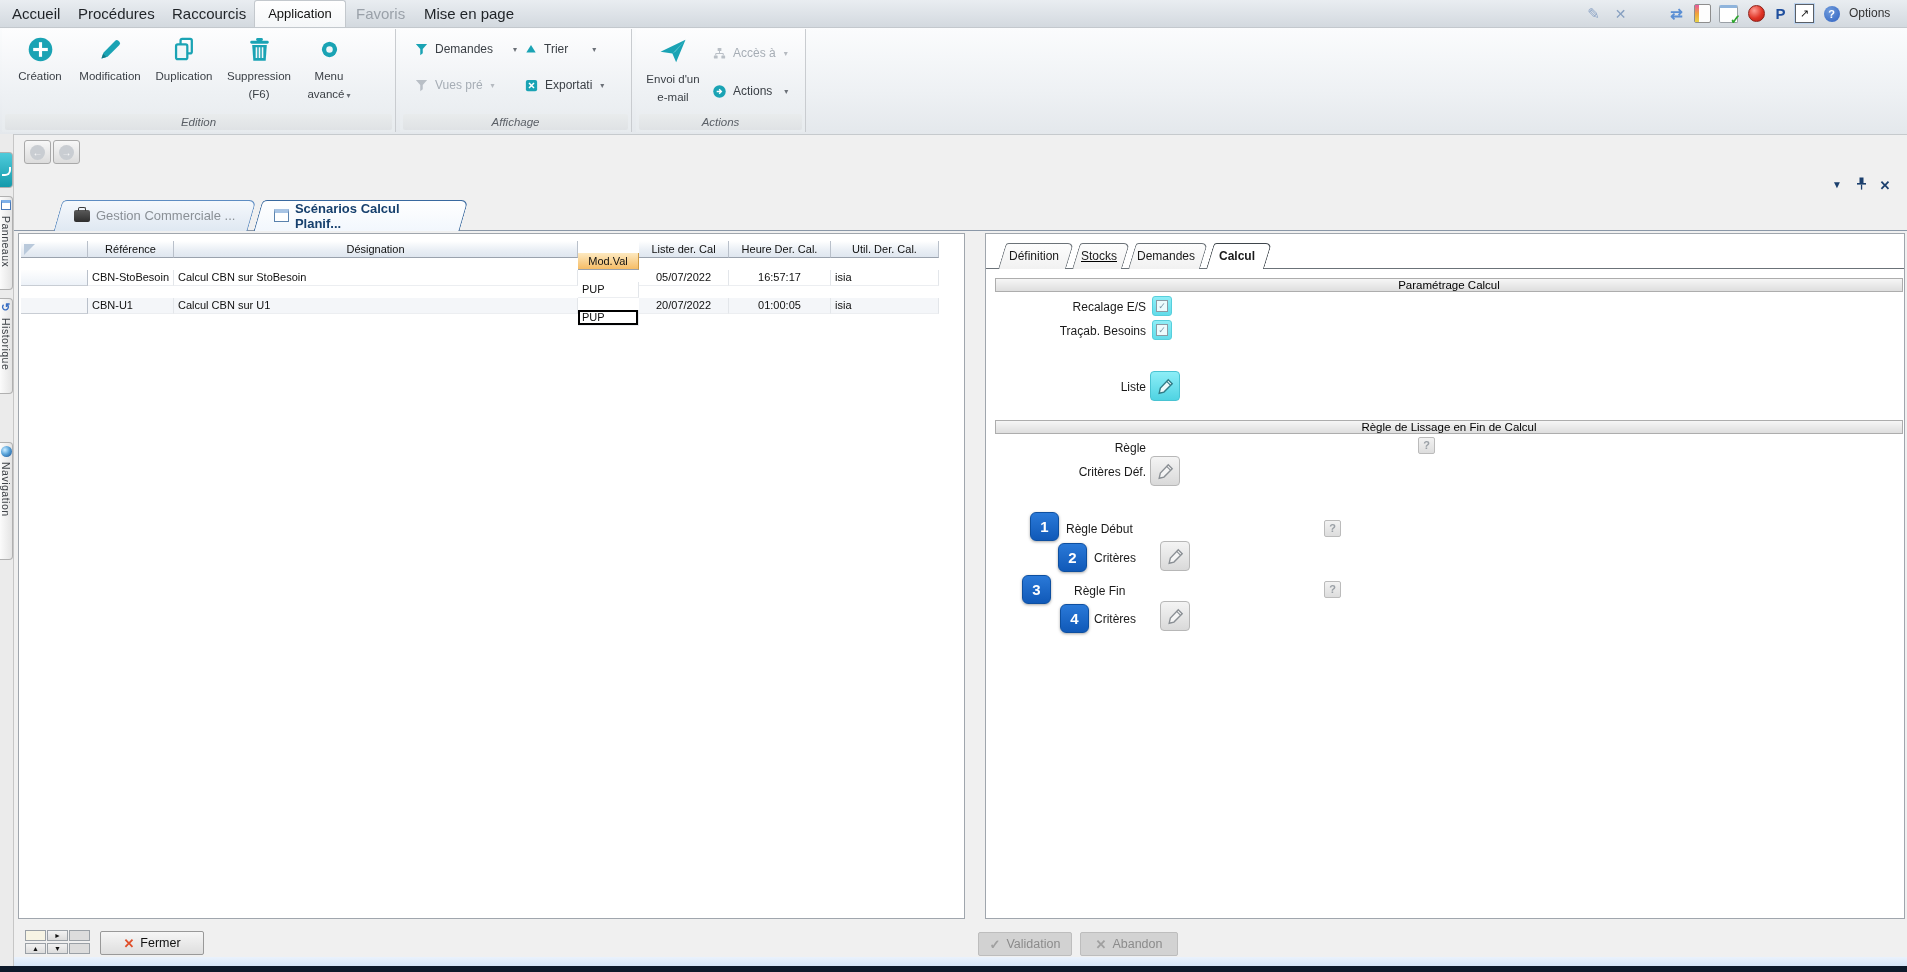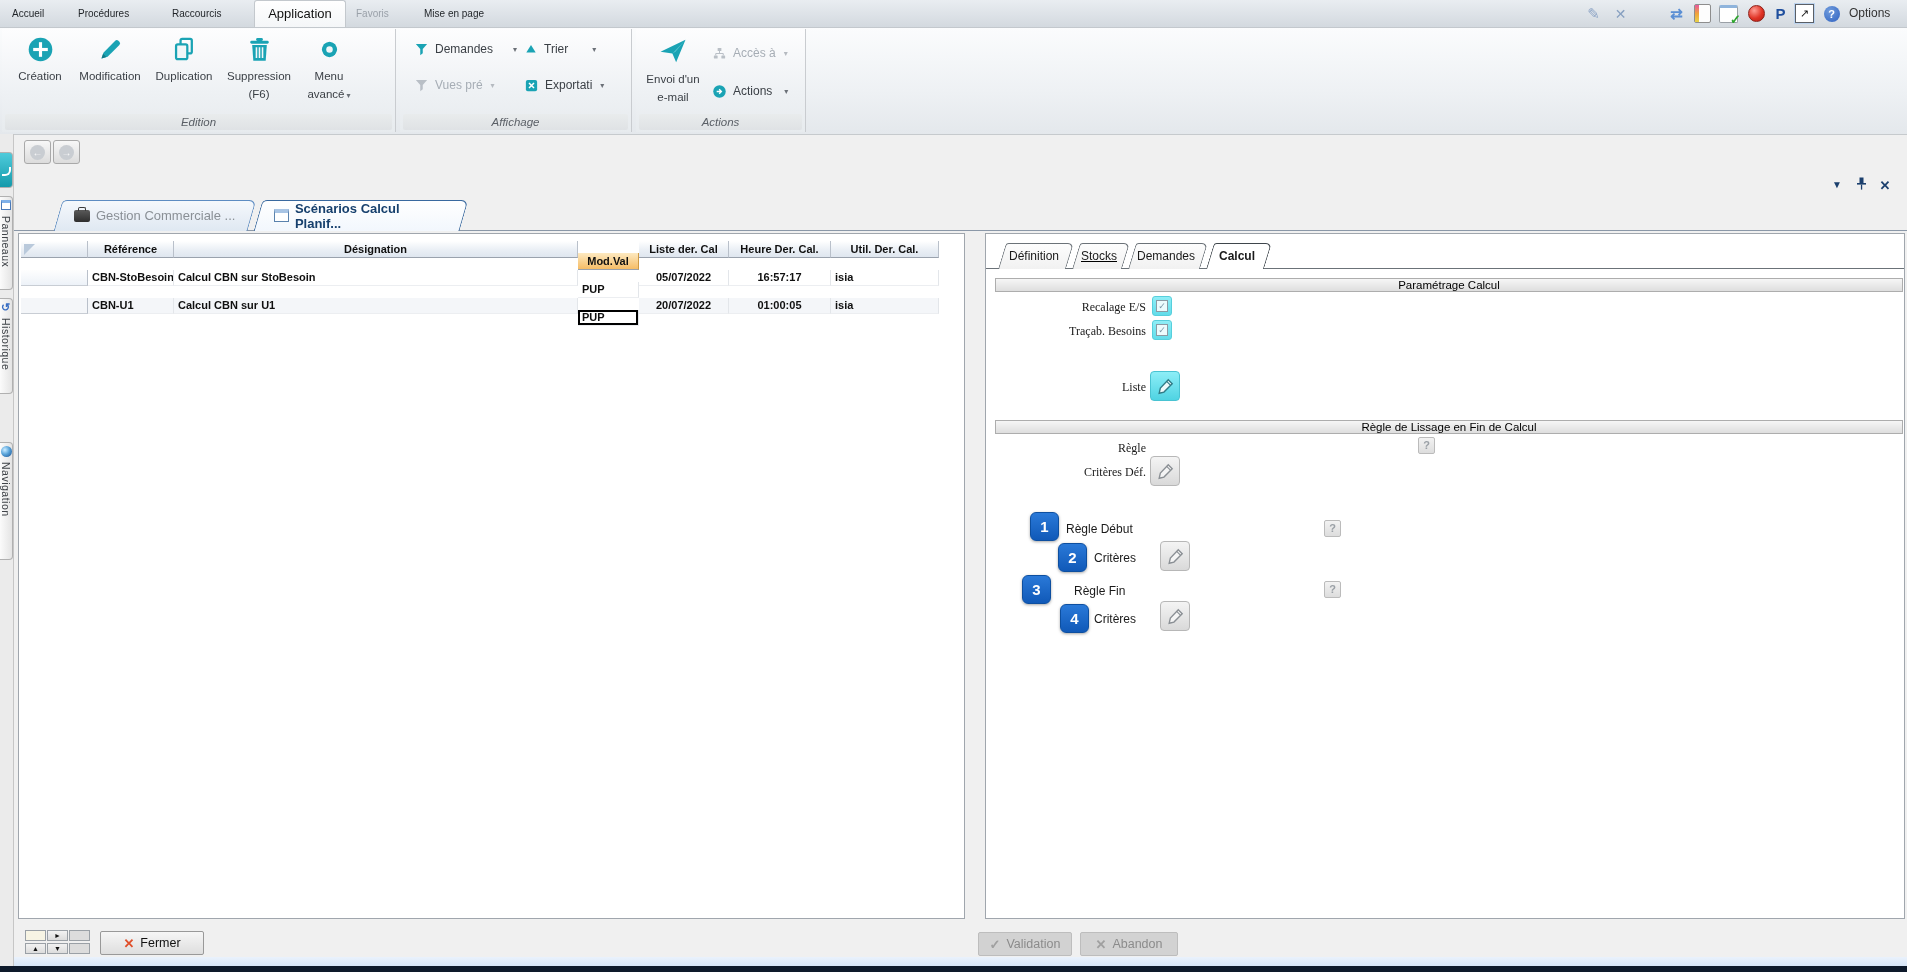--- a/index.html
+++ b/index.html
@@ -2,21 +2,21 @@
 <html><head>
 <meta charset="utf-8">
 <style>
   html,body{margin:0;padding:0;}
   body{font-family:"Liberation Sans",sans-serif;background:#f0f0f0;}
   .screen{position:relative;width:1907px;height:972px;overflow:hidden;background:#f0f0f0;}
 
   
   .menubar{position:absolute;left:0;top:0;width:1907px;height:27px;
     background:linear-gradient(#e9edf1,#d3d9df);border-bottom:1px solid #c3c8cd;z-index:5;}
-  .menu-item{position:absolute;top:0;height:27px;line-height:27px;font-size:10px;color:#1f2327;cursor:default;}
+  .menu-item{position:absolute;top:0;height:27px;line-height:27px;font-size:15px;color:#1f2327;cursor:default;}
   .menu-item.dim{color:#9aa1a9;}
   .menu-tab-active{position:absolute;left:254px;top:0;width:92px;height:27px;text-align:center;line-height:26px;
     font-size:13px;color:#111;background:linear-gradient(#ffffff,#f4f6f8);
     border:1px solid #c3c8cd;border-bottom:none;border-radius:3px 3px 0 0;box-sizing:border-box;z-index:6;}
   .mi{position:absolute;top:3px;width:21px;height:21px;display:flex;align-items:center;justify-content:center;font-size:15px;}
   .mi-notebook{width:15px;height:17px;background:#fdfdfd;border:1px solid #8d8d8d;position:relative;border-radius:2px;}
   .mi-notebook::before{content:"";position:absolute;left:0;top:0;bottom:0;width:4px;
     background:linear-gradient(#e85aa0,#f0a23c,#e8d24a);}
   .mi-cal{width:17px;height:14px;background:#fff;border:1px solid #9aa0a6;border-top:3px solid #8fb4dc;position:relative;border-radius:2px;}
   .mi-cal::after{content:"✓";position:absolute;right:-4px;bottom:-5px;color:#2ea62e;font-size:13px;font-weight:bold;}
@@ -103,21 +103,21 @@
   .ptab .bg{position:absolute;left:4px;right:0;top:0;bottom:0;transform:skewX(-17deg);
     border:1px solid #6b7278;border-bottom:none;border-radius:3px 6px 0 0;background:linear-gradient(#fdfdfd,#f1f1f1);}
   .ptab .content{position:relative;height:100%;display:flex;align-items:center;justify-content:center;font-size:12px;color:#1a1a1a;padding:0 10px;}
   .ptab.active .bg{border-color:#3f464c;background:#fff;}
   .ptab.active .content{font-weight:bold;}
   .ptabline{position:absolute;left:986px;top:268px;width:918px;height:1px;background:#6b7278;}
 
   .secbar{position:absolute;left:995px;width:908px;height:14px;background:linear-gradient(#f6f6f6,#dedede);
     border:1px solid #adadad;box-sizing:border-box;font-size:11.5px;line-height:12px;text-align:center;color:#000;}
   .flabel{position:absolute;font-size:12px;color:#1a1a1a;white-space:nowrap;}
-  .flabel.r{width:150px;left:996px;text-align:right;font-family:Liberation Serif, serif;}
+  .flabel.r{width:150px;left:996px;text-align:right;}
 
   .chk{position:absolute;width:20px;height:20px;background:linear-gradient(#8feef7,#62dcea);border:1px solid #57cfdc;
     border-radius:3px;box-sizing:border-box;display:flex;align-items:center;justify-content:center;}
   .chk .inner{width:12px;height:12px;background:#ecfbfd;border:1px solid #8b9aa4;box-sizing:border-box;
     font-size:9px;line-height:10px;color:#7c98a8;text-align:center;}
 
   .handbtn{position:absolute;width:30px;height:30px;border-radius:4px;box-sizing:border-box;
     display:flex;align-items:center;justify-content:center;}
   .handbtn.cyan{background:linear-gradient(#8deef7,#4fd3e2);border:1px solid #49c3d2;}
   .handbtn.gray{background:linear-gradient(#f4f4f4,#d9d9d9);border:1px solid #b7b7b7;}
@@ -330,21 +330,21 @@
     </div>
   </div>
   <div class="dtab active" style="left:252px;width:212px;">
     <div class="bg"></div>
     <div class="content">
       <span class="winicon" style="margin-left:0;"></span>
       <span class="lbl">Scénarios Calcul Planif...</span>
     </div>
   </div>
 
-  <div class="panel" style="left:18px;top:233px;width:947px;height:686px;font-weight:bold;">
+  <div class="panel" style="left:18px;top:233px;width:947px;height:686px;">
     <div style="position:absolute;left:2px;top:7px;">
 
       <div class="trow">
         <div class="tcell th c0 corner"></div>
         <div class="tcell th c1">Référence</div>
         <div class="tcell th c2">Désignation</div>
         <div class="tcell th c3 orange">Mod.Val</div>
         <div class="tcell th c4">Liste der. Cal</div>
         <div class="tcell th c5">Heure Der. Cal.</div>
         <div class="tcell th c6">Util. Der. Cal.</div>

